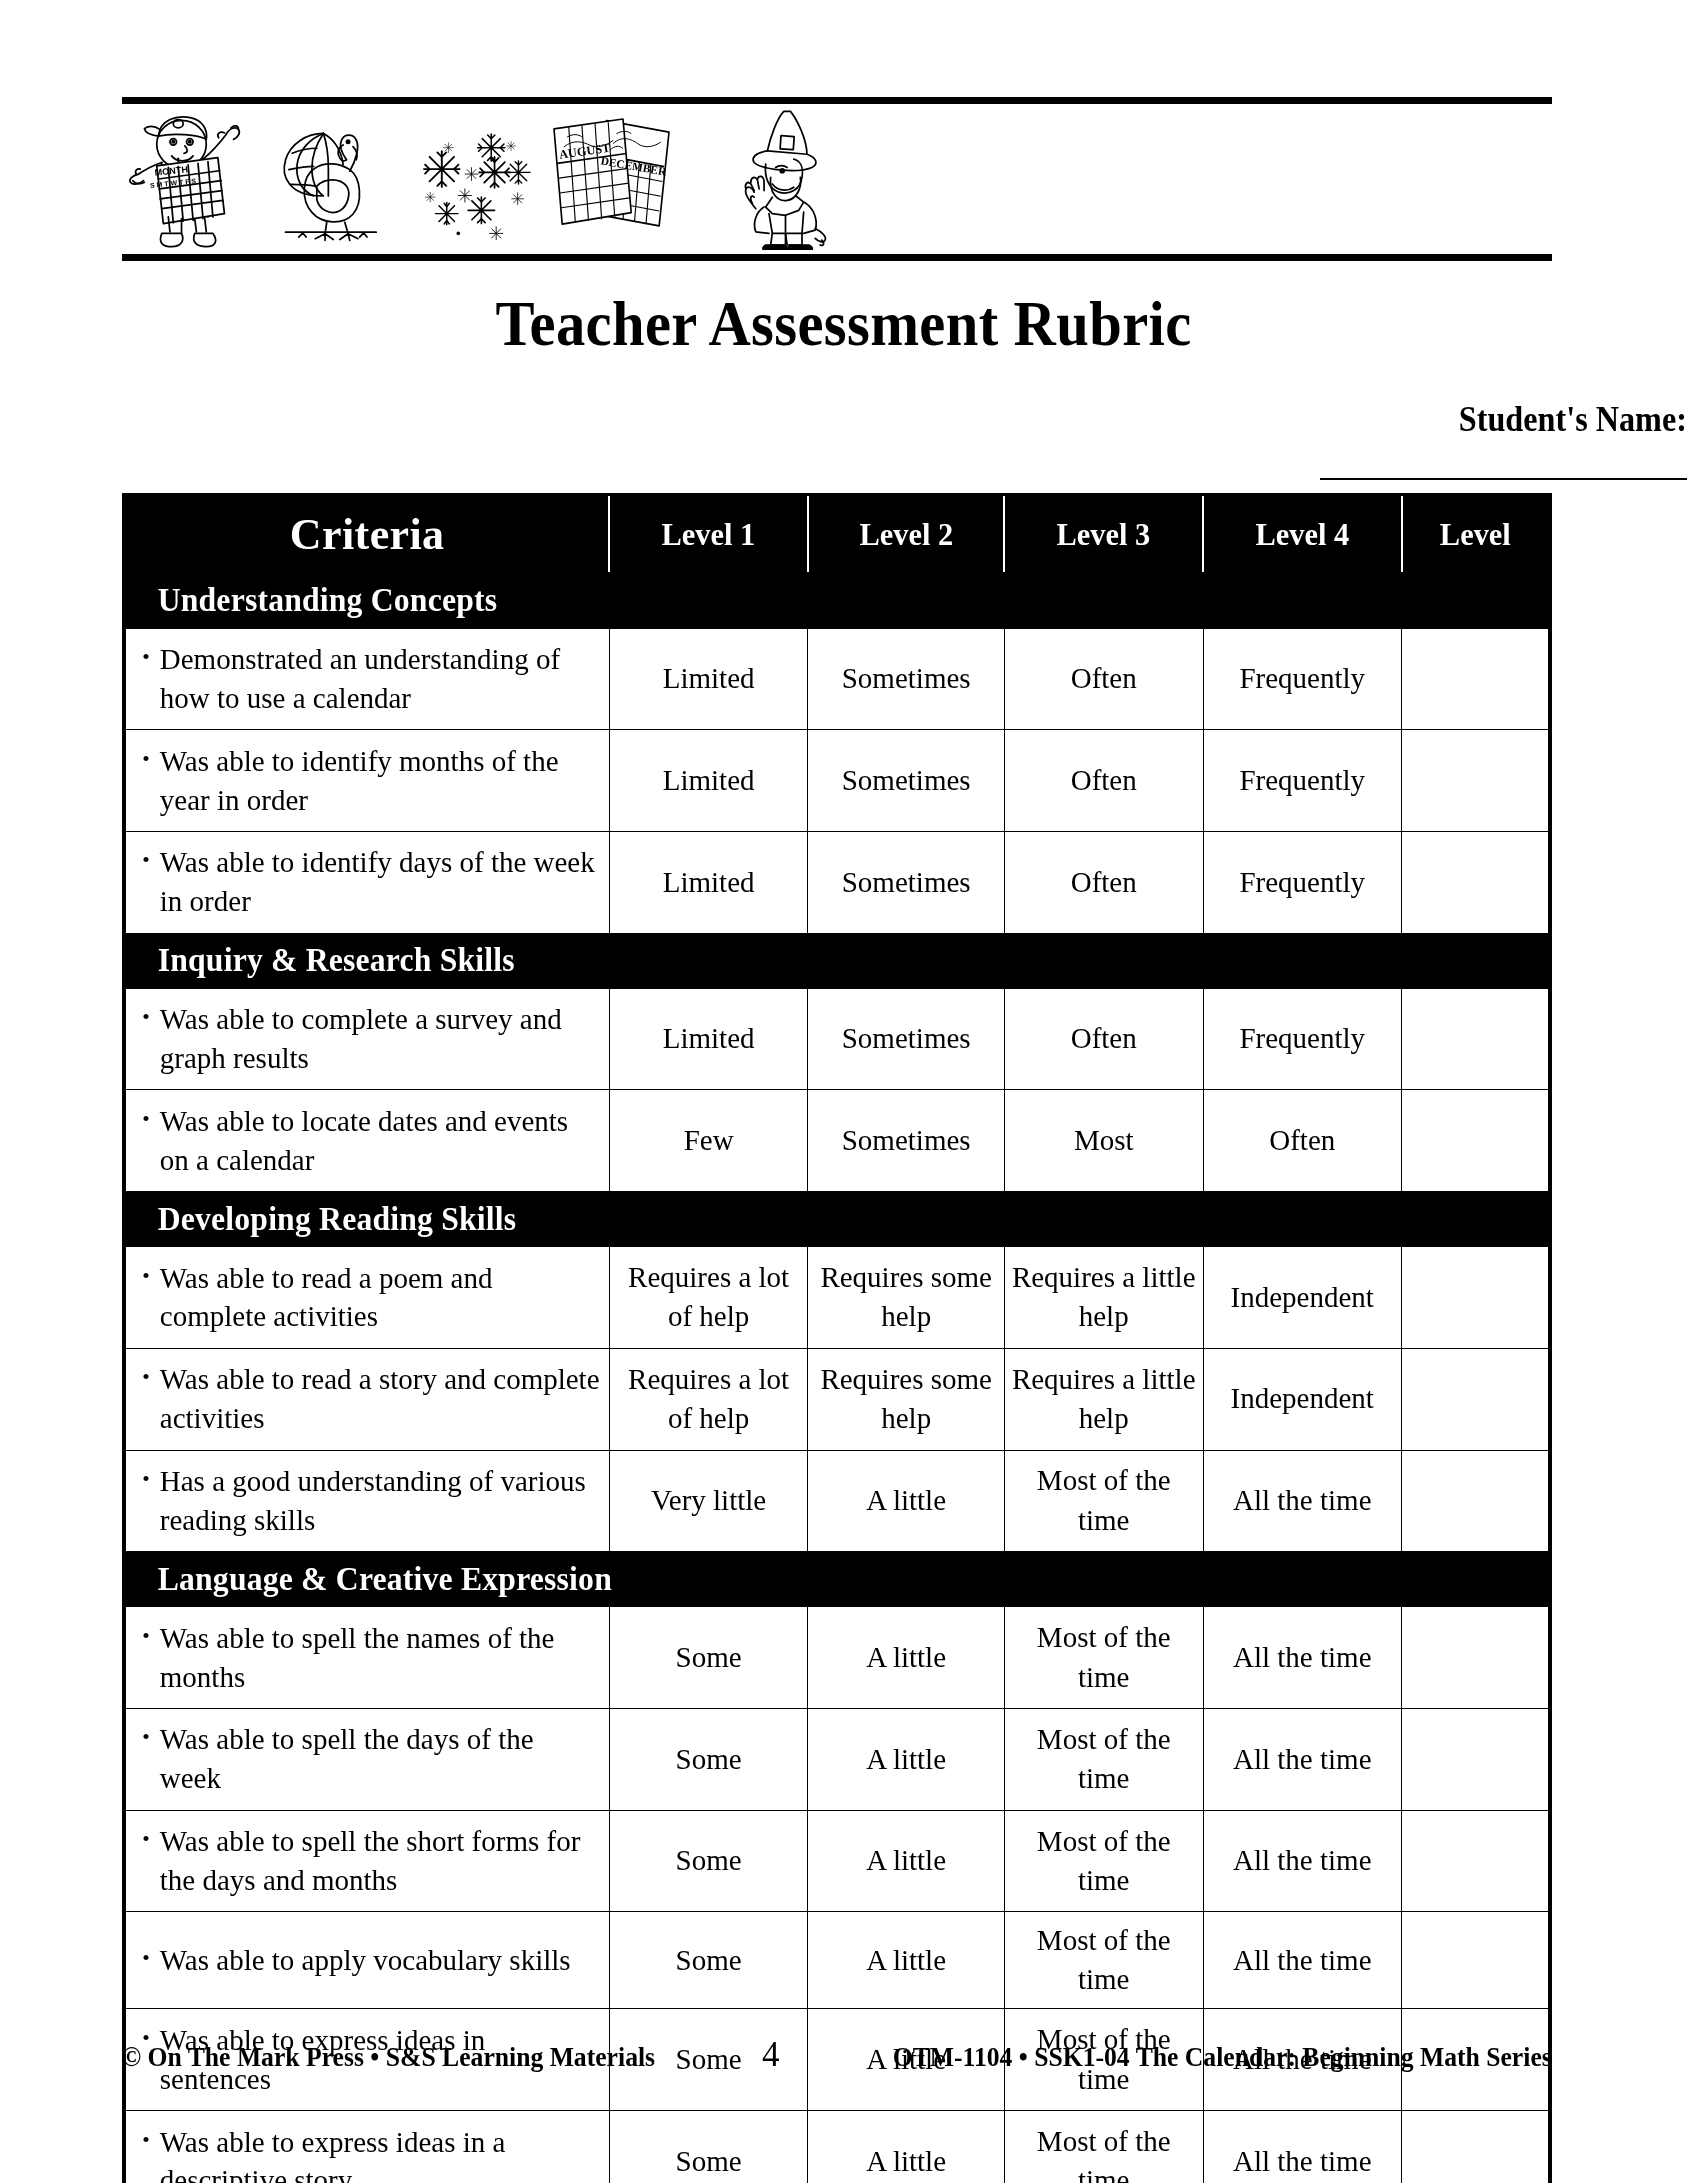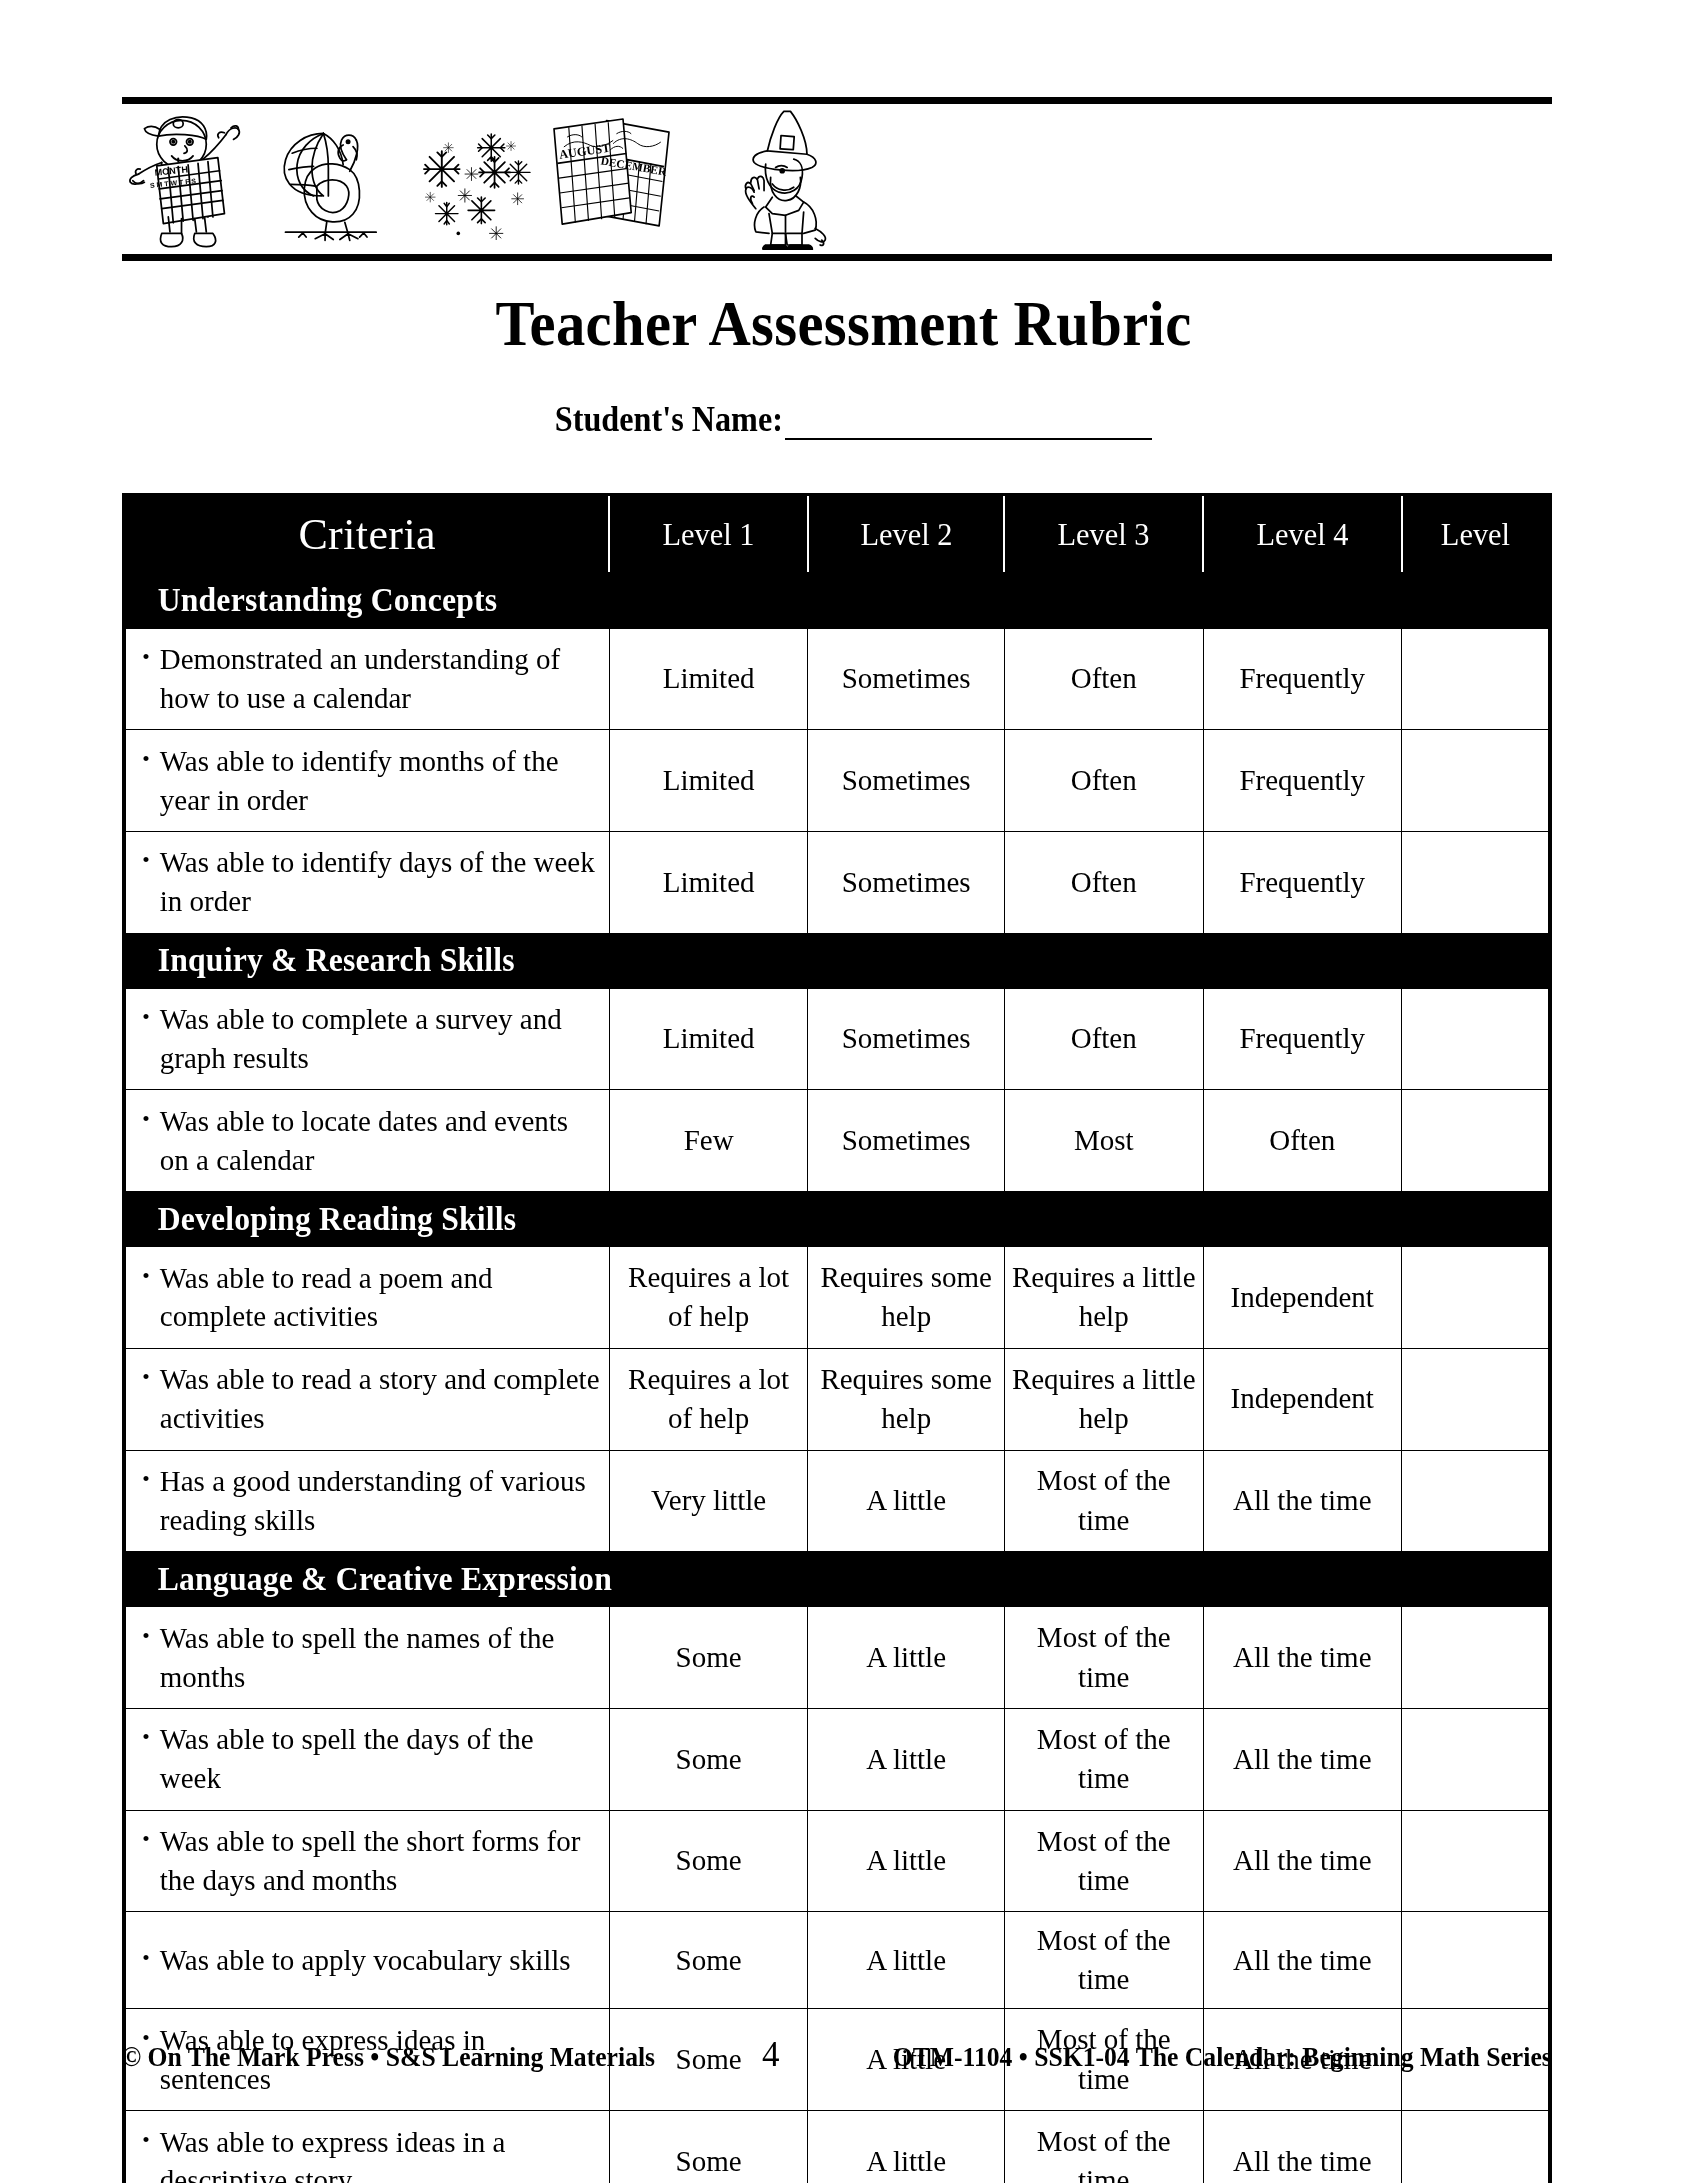--- a/index.html
+++ b/index.html
@@ -77,20 +77,21 @@
     transform: scaleX(0.93);
   }
 
   .student-line {
     position: absolute;
     left: 0; top: 400px;
     width: 1687px;
     display: flex;
     justify-content: center;
     align-items: flex-end;
+    flex-direction: column;
   }
   .student-label {
     font-family: "Liberation Serif", serif;
     font-weight: bold;
     font-size: 35px;
     transform: scaleX(0.92);
     transform-origin: right bottom;
     white-space: nowrap;
   }
   .student-blank {
@@ -125,21 +126,21 @@
   col.c-l3   { width: 198px; }
   col.c-l4   { width: 198px; }
   col.c-l5   { width: 148px; }
 
   
   .hdr th {
     background: #000;
     color: #fff;
     height: 79px;
     font-family: "Liberation Serif", serif;
-    font-weight: normal;
+    font-weight: bold;
     text-align: center;
     border-color: #000;
     border-left: 2.5px solid #fff;
     border-right: 2.5px solid #fff;
     border-top: 3.3px solid #000;
     border-bottom: 3.3px solid #000;
   }
   .hdr th:first-child { border-left: 0; }
   .hdr th:last-child  { border-right: 0; }
   .hdr th .h-criteria {

